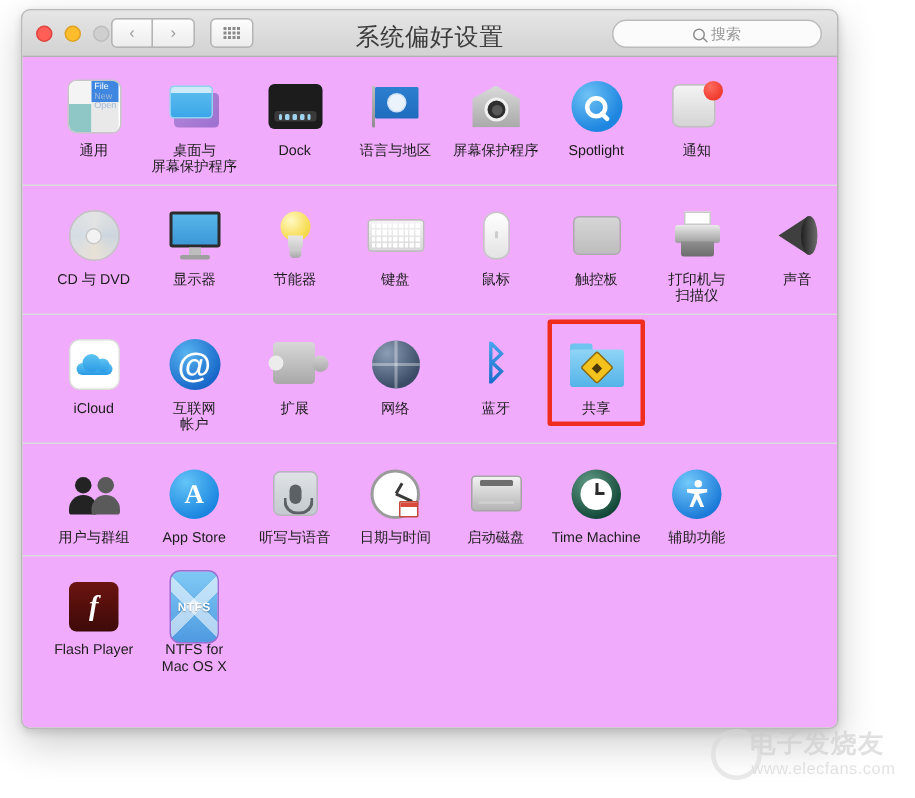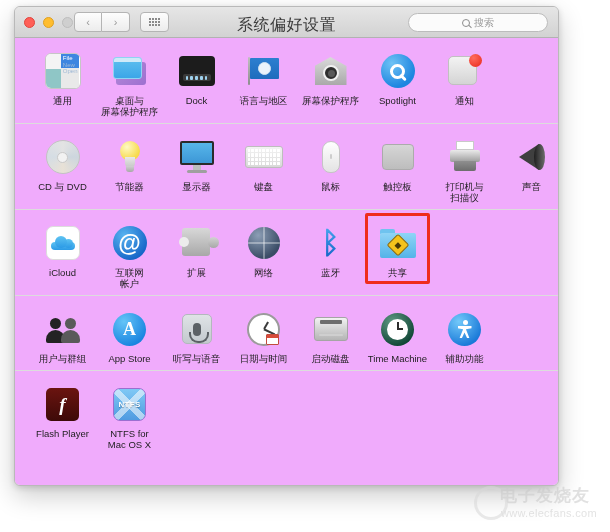--- a/index.html
+++ b/index.html
@@ -449,21 +449,21 @@
     clip-path: polygon(0 0, 100% 0, 100% 18%, 60% 28%, 85% 100%, 68% 100%, 50% 55%, 32% 100%, 15% 100%, 40% 28%, 0 18%); }
 
   
   .ic-flash { width: 33px; height: 33px; border-radius:5px;
     background: linear-gradient(to bottom,#6b1410,#3d0a08);
     display:flex; align-items:center; justify-content:center; }
   .ic-flash .f { color:#ffffff; font-size:19px; font-style:italic; font-weight:bold;
     font-family:"Liberation Serif", serif; line-height:1; }
 
   
-  .ic-ntfs { width: 33px; height: 33px; border-radius:7px;
+  .ic-ntfs { width: 33px; height: 49px; border-radius:7px;
     background: linear-gradient(to bottom,#7fc9f5,#4f9ae0);
     border:1.5px solid #9b6fd0;
     display:flex; align-items:center; justify-content:center; position:relative; overflow:hidden; }
   .ic-ntfs .x { position:absolute; left:-4px; top:-4px; right:-4px; bottom:-4px;
     background:
       linear-gradient(45deg, transparent 44%, rgba(255,255,255,.55) 44% 56%, transparent 56%),
       linear-gradient(-45deg, transparent 44%, rgba(255,255,255,.55) 44% 56%, transparent 56%);
   }
   .ic-ntfs .t { position:relative; color:#ffffff; font-size:8px; font-weight:bold;
     letter-spacing:.3px; text-shadow: 0 1px 1px rgba(0,0,0,.3); }
@@ -615,39 +615,39 @@
       <div class="prow">
         <div class="rowpad"></div>
         <div class="pane">
           <div class="icon">
               <div class="ic-cd"></div>
             </div>
           <div class="plabel">CD 与 DVD</div>
         </div>
         <div class="pane">
           <div class="icon">
-            <div class="ic-energy">
-                <div class="bulb"></div>
-                <div class="neck"></div>
-                <div class="base2"></div>
-              </div>
-          </div>
-          <div class="plabel">节能器</div>
-        </div>
-        <div class="pane">
-          <div class="icon">
             <div class="ic-disp">
                 <div class="screen">
                   <i></i>
                 </div>
                 <div class="stand"></div>
                 <div class="base"></div>
               </div>
           </div>
           <div class="plabel">显示器</div>
+        </div>
+        <div class="pane">
+          <div class="icon">
+            <div class="ic-energy">
+                <div class="bulb"></div>
+                <div class="neck"></div>
+                <div class="base2"></div>
+              </div>
+          </div>
+          <div class="plabel">节能器</div>
         </div>
         <div class="pane">
           <div class="icon">
             <div class="ic-kbd">
               <i></i>
                 <i></i>
                 <i></i>
                 <i></i>
                 <i></i>
                 <i></i>

